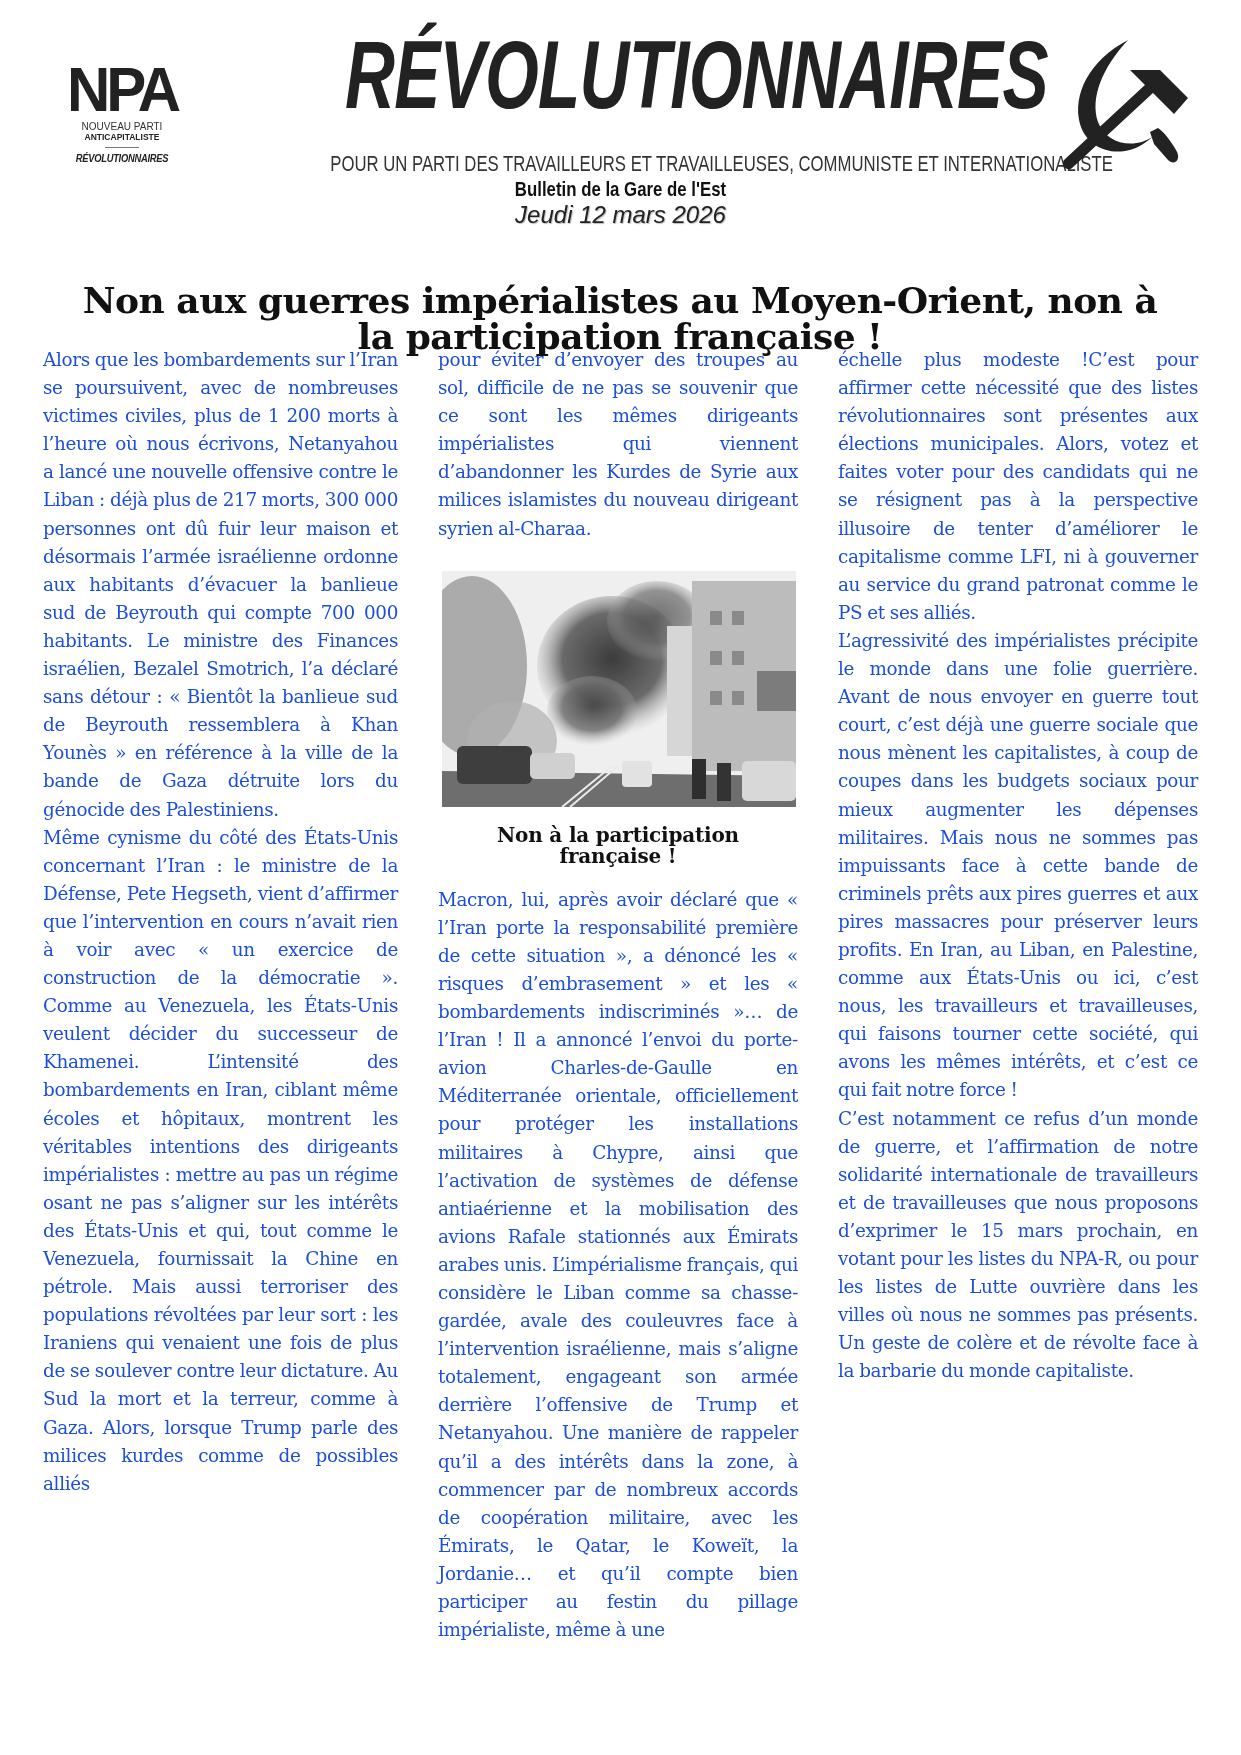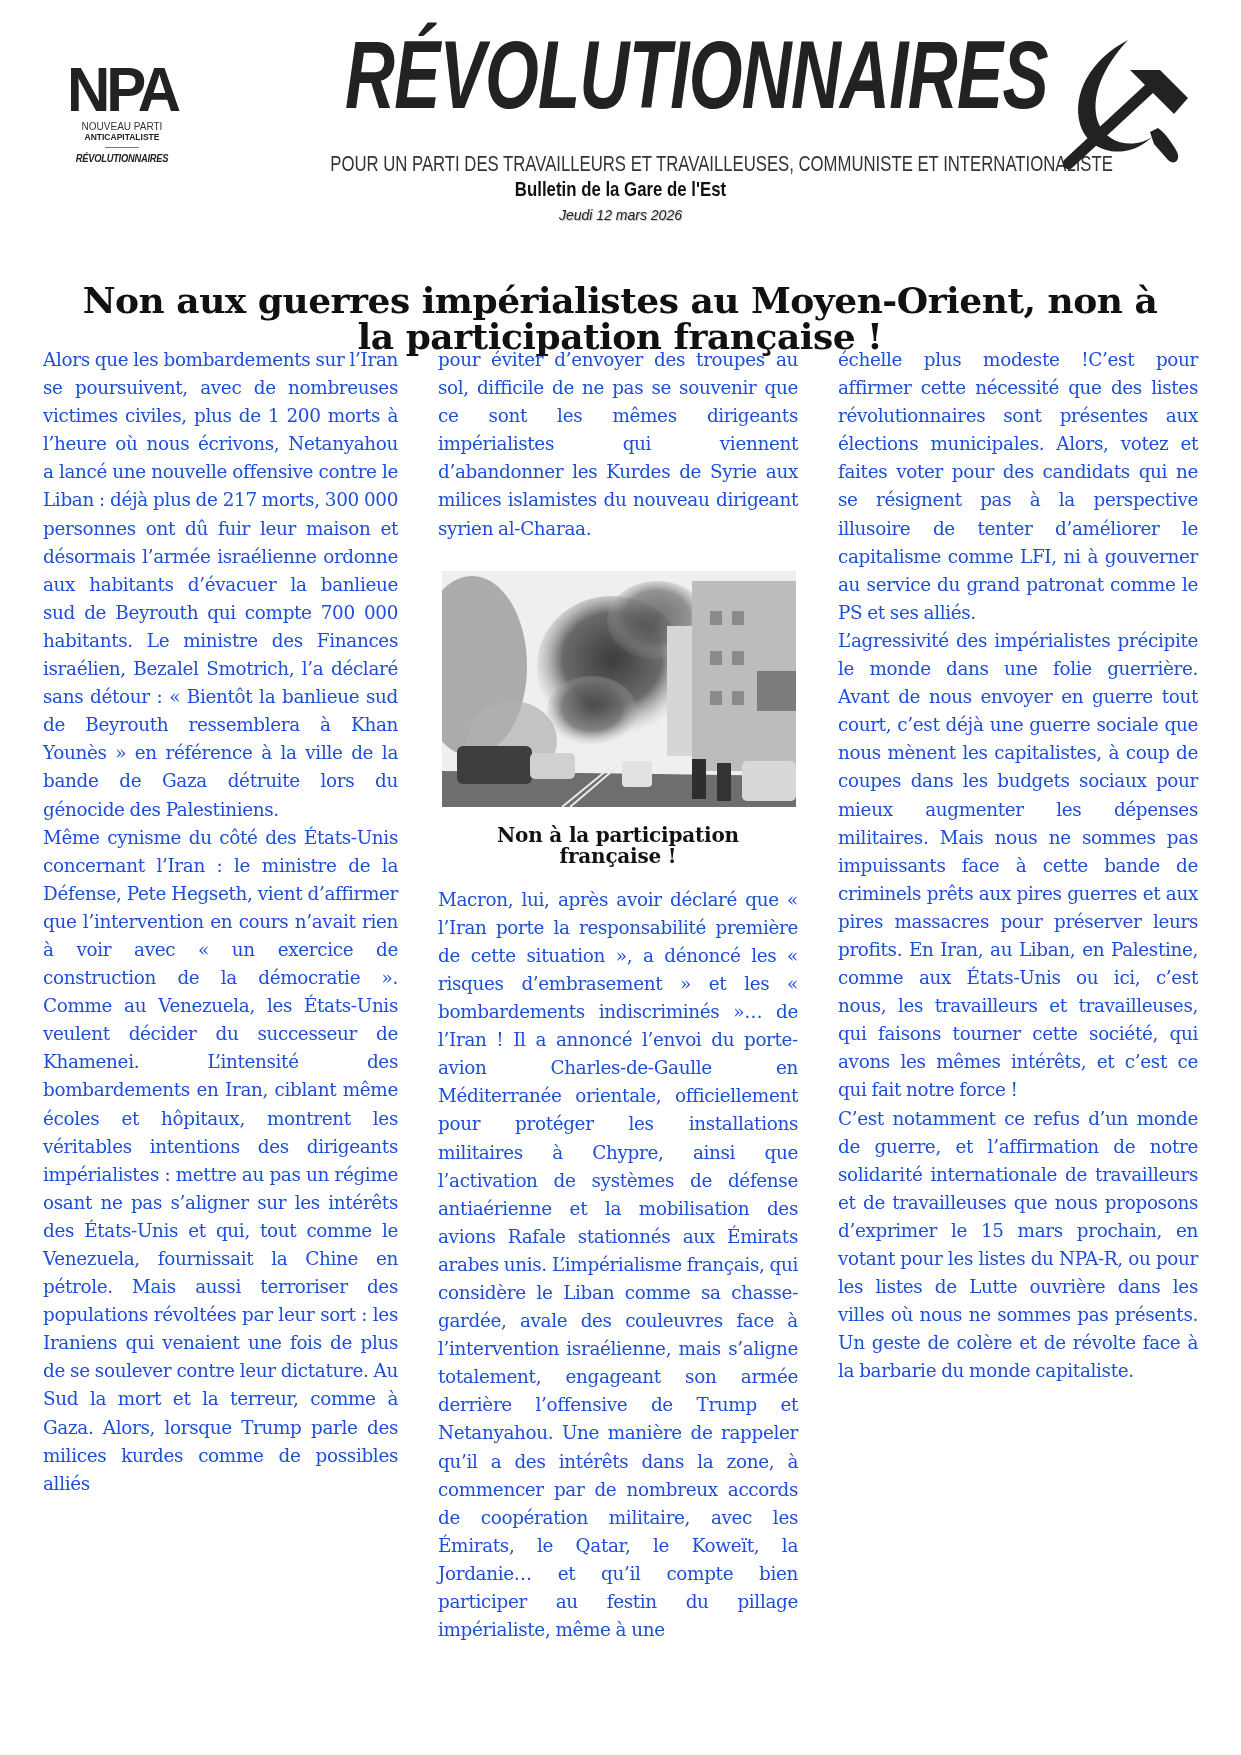--- a/index.html
+++ b/index.html
@@ -32,21 +32,21 @@
     font-family: "Liberation Sans", sans-serif; font-size: 22px; line-height: 24px; color: #333;
     transform: scaleX(0.76); transform-origin: center top; white-space: nowrap;
   }
   .bulletin {
     position: absolute; left: 0; top: 177px; width: 1241px; text-align: center;
     font-family: "Liberation Sans", sans-serif; font-weight: bold; font-size: 21px; line-height: 24px; color: #111;
     transform: scaleX(0.8); transform-origin: center top;
   }
   .date {
     position: absolute; left: 0; top: 205px; width: 1241px; text-align: center;
-    font-family: "Liberation Sans", sans-serif; font-style: italic; font-size: 14px; line-height: 20px; color: #222;
+    font-family: "Liberation Sans", sans-serif; font-style: italic; font-size: 24px; line-height: 20px; color: #222;
     text-shadow: 1px 1px 1px #bbb;
   }
   .emblem { position: absolute; left: 1050px; top: 32px; width: 150px; height: 145px; }
 
   .headline {
     position: absolute; left: 60px; top: 258px; width: 1120px; text-align: center;
     font-family: "DejaVu Serif", serif; font-weight: bold; font-size: 36px; line-height: 36px; color: #111;
     letter-spacing: -0.5px;
   }
 

